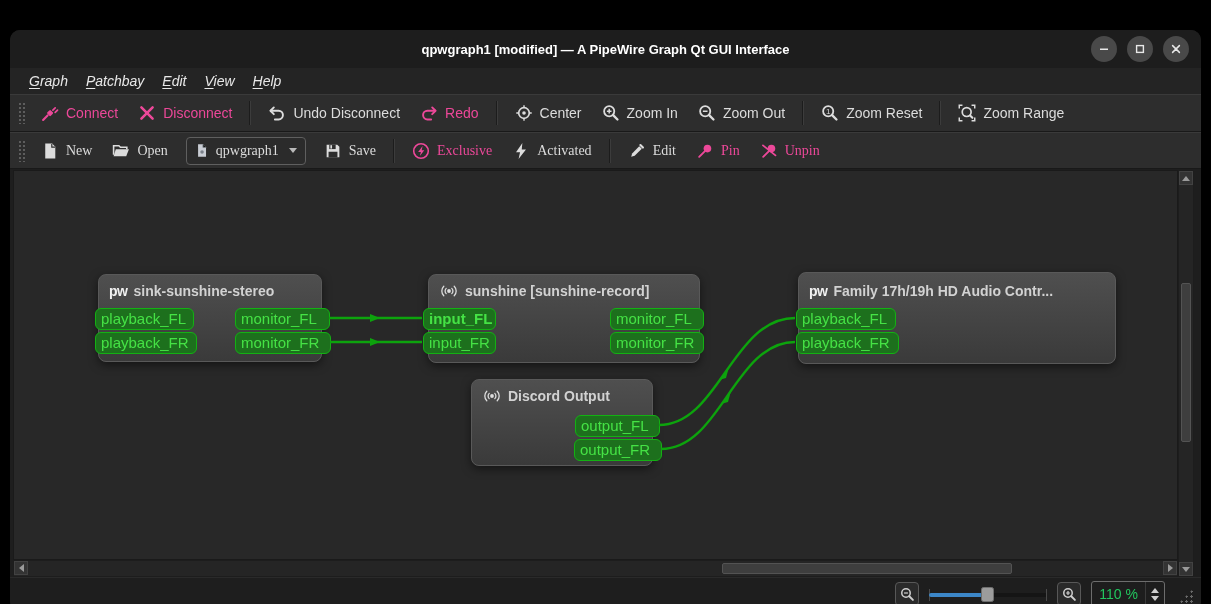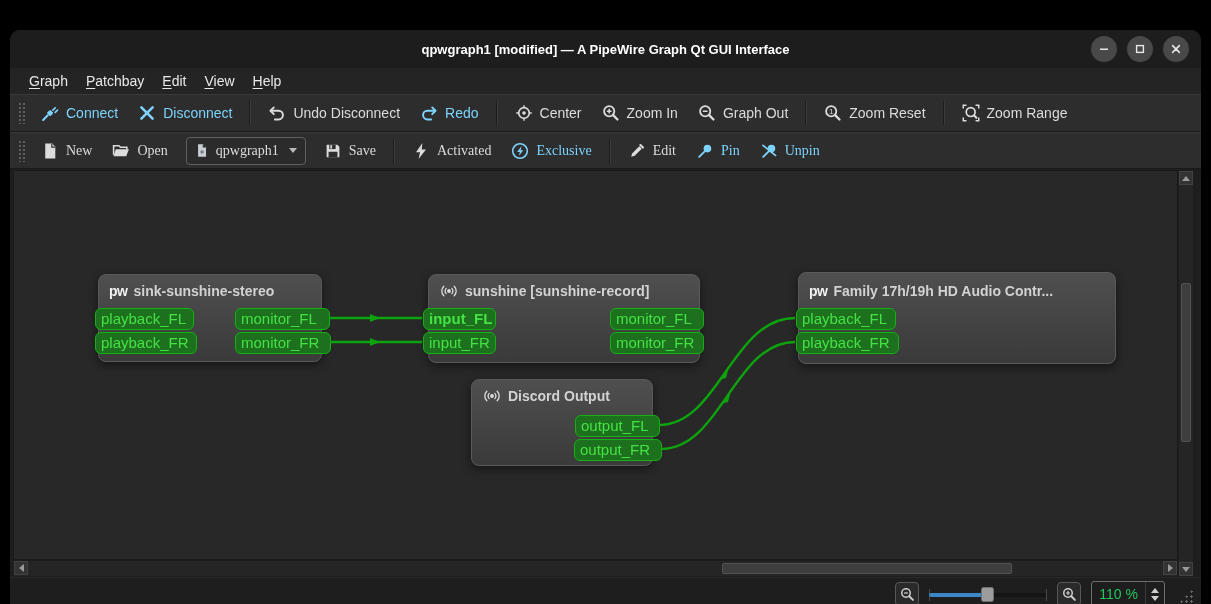--- a/index.html
+++ b/index.html
@@ -8,29 +8,29 @@
 
   
   .titlebar{height:38px;background:#1d1d1d;display:flex;align-items:center;justify-content:center;position:relative;}
   .titlebar .title{color:#fff;font-size:13px;font-weight:bold;}
   .win-controls{position:absolute;right:12px;top:6px;display:flex;gap:10px;}
   .win-btn{width:26px;height:26px;border-radius:50%;background:#494949;display:flex;align-items:center;justify-content:center;color:#e8e8e8;}
   .win-btn svg{width:12px;height:12px;stroke:currentColor;fill:none;}
 
   
   .menubar{height:26px;background:#242424;display:flex;align-items:center;padding-left:10px;color:#e8e8e8;font-size:14px;}
-  .menu-item{padding:3px 9px;white-space:nowrap;}
+  .menu-item{padding:3px 9px;white-space:nowrap;font-style:italic;}
   .mn{text-decoration:underline;text-underline-offset:2px;}
 
   
   .toolbar{height:38px;background:#2d2d2d;display:flex;align-items:center;padding:0 4px;border-top:1px solid #3a3a3a;border-bottom:1px solid #191919;box-sizing:border-box;}
   .toolbar.second{height:37px;font-family:Liberation Serif, serif;}
   .tb-handle{width:7px;height:22px;margin:0 6px 0 4px;background-image:radial-gradient(#5d5d5d 1px,transparent 1.15px);background-size:4px 4px;}
   .tb-btn{display:flex;align-items:center;gap:7px;padding:0 10px;height:30px;color:#dcdcdc;font-size:14px;white-space:nowrap;border-radius:4px;}
-  .tb-btn.disabled{color:#7dd3fc;}
+  .tb-btn.disabled{color:#ec4899;}
   .tb-btn svg{width:18px;height:18px;stroke:currentColor;fill:none;flex:none;}
   .tb-sep{width:0;height:24px;border-left:1px solid #1c1c1c;border-right:1px solid #3c3c3c;margin:0 7px;}
   .combo{display:flex;align-items:center;gap:6px;height:26px;border:1px solid #5f5f5f;border-radius:4px;background:#2b2b2b;padding:0 8px;margin:0 8px;color:#dcdcdc;font-size:14px;}
   .combo svg{width:15px;height:15px;}
   .combo .arrow{width:0;height:0;border-left:4.5px solid transparent;border-right:4.5px solid transparent;border-top:5px solid #b9b9b9;margin-left:4px;}
 
   
   .canvas-area{position:absolute;left:3px;top:140px;width:1181px;height:407px;background:#282828;}
   .viewport{position:absolute;left:0;top:0;width:1165px;height:390px;overflow:hidden;background:#282828;border:1px solid #1a1a1a;box-sizing:border-box;}
   .node{position:absolute;background:linear-gradient(#4f4f4f,#3a3a3a);border:1px solid #595959;border-radius:8px;box-shadow:0 3px 10px rgba(0,0,0,.5);box-sizing:border-box;}
@@ -155,21 +155,21 @@
           <path d="M4.6 6.8 h4.4 M6.8 4.6 v4.4" stroke-width="1.4"></path>
         </svg>
       <span>Zoom In</span>
     </div>
     <div class="tb-btn">
       <svg viewBox="0 0 17 17">
           <circle cx="6.8" cy="6.8" r="4.8" stroke-width="1.7"></circle>
           <path d="M10.5 10.5 L14.6 14.6" stroke-width="2.2" stroke-linecap="round"></path>
           <path d="M4.6 6.8 h4.4" stroke-width="1.4"></path>
         </svg>
-      <span>Graph Out</span>
+      <span>Zoom Out</span>
     </div>
 
     <div class="tb-sep"></div>
 
     <div class="tb-btn">
       <svg viewBox="0 0 17 17">
           <circle cx="6.8" cy="6.8" r="4.8" stroke-width="1.7"></circle>
           <path d="M10.5 10.5 L14.6 14.6" stroke-width="2.2" stroke-linecap="round"></path>
           <text x="6.9" y="9.4" font-size="7.5" text-anchor="middle" fill="currentColor" stroke="none">1</text>
         </svg>
@@ -221,32 +221,32 @@
           <path d="M2.5 2.5 H12.5 L14.5 4.5 V14.5 H2.5 Z" fill="currentColor" stroke="none"></path>
           <rect x="5" y="2.5" width="6" height="4.2" fill="#2d2d2d" stroke="none"></rect>
           <rect x="6" y="3" width="1.6" height="3.2" fill="currentColor" stroke="none"></rect>
           <rect x="4.3" y="9.2" width="8.4" height="5.3" fill="#2d2d2d" stroke="none"></rect>
         </svg>
       <span>Save</span>
     </div>
 
     <div class="tb-sep"></div>
 
-    <div class="tb-btn">
-      <svg viewBox="0 0 17 17">
-          <path d="M9.8 1 L3.8 9.6 H7.6 L6.2 16 L13.2 7.2 H9.2 Z" fill="currentColor" stroke="none"></path>
-        </svg>
-      <span>Activated</span>
-    </div>
     <div class="tb-btn disabled">
       <svg viewBox="0 0 17 17">
           <circle cx="8.5" cy="8.5" r="6.9" stroke-width="1.5"></circle>
           <path d="M10 3.8 L5.8 9.4 H8.4 L7.4 13.2 L11.6 7.9 H9.2 Z" fill="currentColor" stroke="none"></path>
         </svg>
       <span>Exclusive</span>
+    </div>
+    <div class="tb-btn">
+      <svg viewBox="0 0 17 17">
+          <path d="M9.8 1 L3.8 9.6 H7.6 L6.2 16 L13.2 7.2 H9.2 Z" fill="currentColor" stroke="none"></path>
+        </svg>
+      <span>Activated</span>
     </div>
 
     <div class="tb-sep"></div>
 
     <div class="tb-btn">
       <svg viewBox="0 0 17 17">
           <path d="M3 14 l0.9 -3.2 L10.6 4 l2.4 2.4 L6.3 13.1 Z" fill="currentColor" stroke="none"></path>
           <path d="M11.7 2.9 l2.4 2.4" stroke-width="2" stroke-linecap="round"></path>
         </svg>
       <span>Edit</span>

